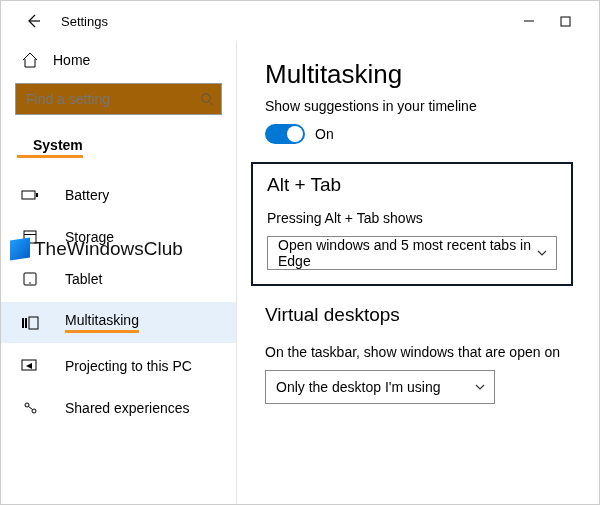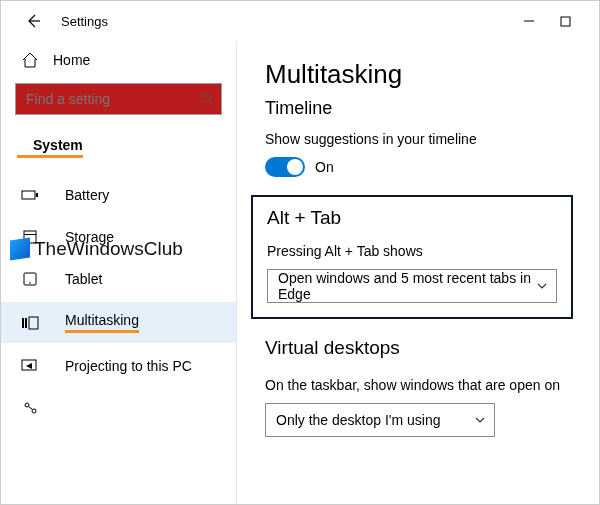--- a/index.html
+++ b/index.html
@@ -69,21 +69,21 @@
     margin: 0 14px 16px 14px;
     position: relative;
   }
   .search-input {
     width: 100%;
     height: 32px;
     border: 1px solid #999;
     padding: 4px 30px 4px 10px;
     font-size: 14px;
     font-family: inherit;
-    background: #b91c1c;
+    background: #a16207;
   }
   .search-icon-pos {
     position: absolute;
     right: 8px;
     top: 50%;
     transform: translateY(-50%);
     color: #555;
   }
   .cat-label {
     font-weight: 600;
@@ -314,28 +314,28 @@
           <span class="lbl">Projecting to this PC</span>
         </div>
         <div class="nav-item">
           <span class="icon-slot">
             <svg width="16" height="16" viewBox="0 0 16 16">
                 <circle cx="5" cy="5" r="2" stroke="#000" stroke-width="1" fill="none"></circle>
                 <circle cx="12" cy="11" r="2" stroke="#000" stroke-width="1" fill="none"></circle>
                 <path d="M6.5 6.5 L10.5 9.5" stroke="#000" stroke-width="1"></path>
               </svg>
           </span>
+          <span class="lbl">Shared experiences</span>
         </div>
       </div>
     </div>
 
     <div class="content">
       <h1 class="page-title">Multitasking</h1>
 
-      <div class="subhead">Timeline</div>
       <div class="setting-label">Show suggestions in your timeline</div>
       <div class="toggle-row">
         <div class="toggle"></div>
         <div class="toggle-state">On</div>
       </div>
 
       <div class="section-box">
         <div class="section-title">Alt + Tab</div>
         <div class="setting-label">Pressing Alt + Tab shows</div>
         <div class="dropdown">

